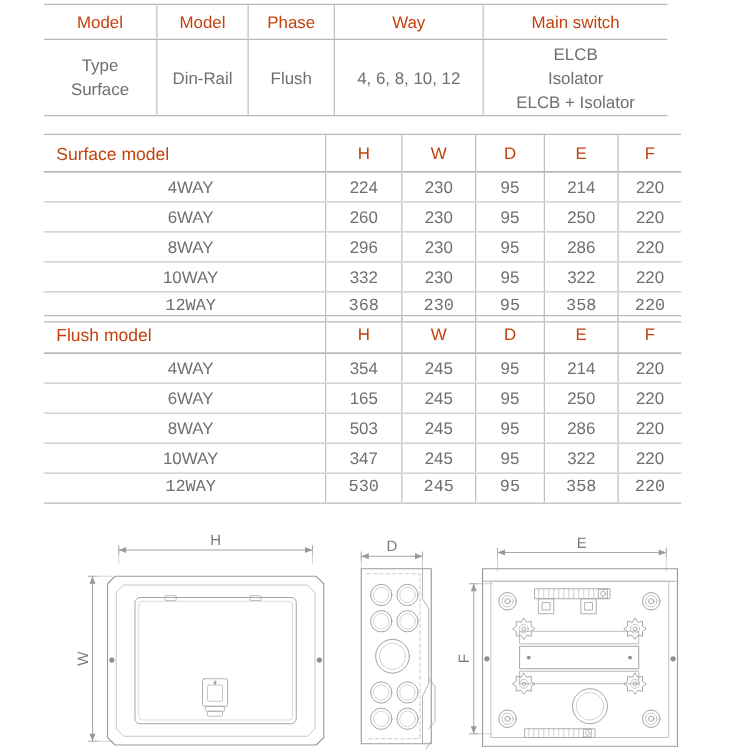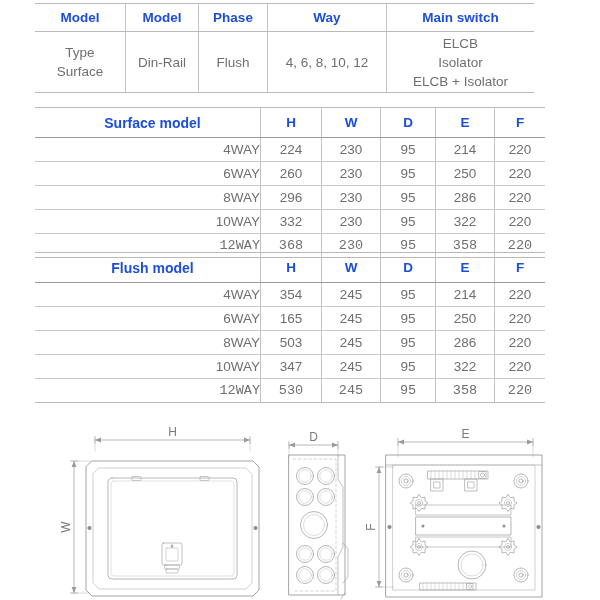--- a/index.html
+++ b/index.html
@@ -25,22 +25,22 @@
   }
   .spec-table td, .spec-table th {
     padding: 0;
     text-align: center;
     vertical-align: middle;
     font-weight: normal;
     font-size: 13.5px;
     color: #6f6f6f;
   }
   .spec-table th {
-    font-weight: bold;
-    color: #1d4ed8;
+    font-weight: normal;
+    color: #c2410c;
     font-size: 13.5px;
   }
 
   
   #table-overview {
     left: 35px;
     top: 3px;
     width: 495px;
   }
   #table-overview .hdr-row th {
@@ -64,35 +64,35 @@
   }
   #table-surface { top: 107px; }
   #table-flush   { top: 252px; }
 
   .dim-table .hdr-row th {
     height: 29px;
     border-top: 1.5px solid #b9b9b9;
     border-bottom: 1.5px solid #9e9e9e;
   }
   .dim-table .hdr-row th.name-col {
-    text-align: center;
+    text-align: left;
     padding-left: 10px;
     font-size: 14px;
   }
   .dim-table tbody td {
     height: 23px;
     border-bottom: 1.1px solid #c9c9c9;
     font-size: 13.5px;
   }
   .dim-table tbody tr:last-child td {
     border-bottom: 1.5px solid #b9b9b9;
     font-family: Liberation Mono, monospace;
   }
   .dim-table td.name-col {
-    text-align: right;
+    text-align: center;
     padding-left: 10px;
   }
   .dim-table .vsep {
     border-left: 1.2px solid #c2c2c2;
   }
 
   
   #drawings {
     position: absolute;
     left: 0;

